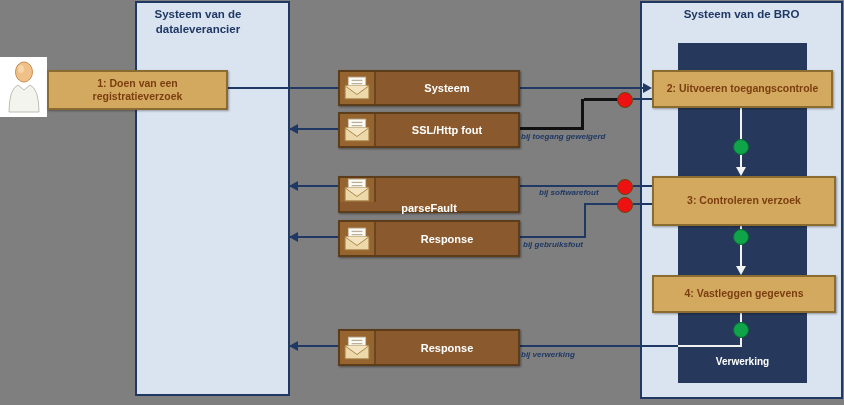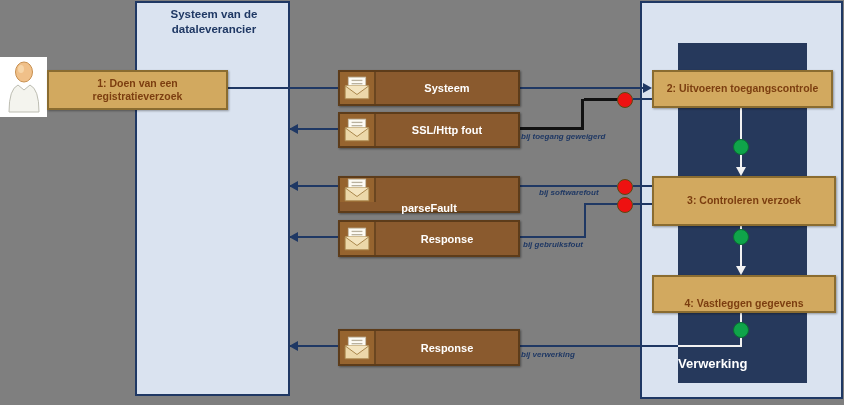--- a/index.html
+++ b/index.html
@@ -2,21 +2,21 @@
 <html><head>
 <meta charset="utf-8">
 <style>
   html,body{margin:0;padding:0;background:#7f7f7f;}
   #canvas{position:relative;width:844px;height:405px;background:#7f7f7f;overflow:hidden;
           font-family:"Liberation Sans",sans-serif;}
   .panel{position:absolute;background:#dae3f0;border:2px solid #1f3864;z-index:0;box-sizing:border-box;}
   .panel-title{position:absolute;width:100%;text-align:center;font-weight:bold;color:#1f3864;
                font-size:11.5px;line-height:1.3;white-space:pre-line;z-index:1;}
   .inner-rect{position:absolute;background:#26395c;z-index:1;}
-  .inner-label{position:absolute;text-align:left;font-weight:bold;color:#ffffff;font-size:13px;z-index:2;}
+  .inner-label{position:absolute;text-align:center;font-weight:bold;color:#ffffff;font-size:10px;z-index:2;}
   .activity{position:absolute;background:#d2a95f;border:2px solid #8a6c30;box-sizing:border-box;
             color:#7c3e10;font-weight:bold;font-size:10.5px;display:flex;align-items:center;
             justify-content:center;text-align:center;line-height:1.25;z-index:3;padding:1px 6px;
             box-shadow:1px 1px 2px rgba(0,0,0,.35);}
   .message{position:absolute;background:#8a5a2e;border:2px solid #5d3c1a;box-sizing:border-box;
            display:flex;align-items:stretch;z-index:3;box-shadow:1px 1px 2px rgba(0,0,0,.4);}
   .msg-icon{width:34px;background:#96642f;border-right:2px solid #6b4620;display:flex;
             align-items:center;justify-content:center;}
   .msg-text{flex:1;display:flex;align-items:center;justify-content:center;color:#ffffff;
             font-weight:bold;font-size:11px;}
@@ -37,24 +37,25 @@
               z-index:4;white-space:nowrap;}
   .actor-box{position:absolute;left:0;top:57px;width:47px;height:60px;background:#ffffff;z-index:3;
              display:flex;align-items:center;justify-content:center;}
 </style>
 </head>
 <body>
 
 <div id="canvas">
 
   <div class="panel" style="left:135px;top:1px;width:155px;height:395px;"></div>
-  <div class="panel-title" style="left:135px;top:7px;width:126px;padding-left:16px;">Systeem van de
+  <div class="panel-title" style="left:135px;top:7px;width:126px;">Systeem van de
 dataleverancier</div>
 
   <div class="panel" style="left:640px;top:1px;width:203px;height:398px;"></div>
+  <div class="panel-title" style="left:640px;top:7px;width:203px;">Systeem van de BRO</div>
 
   <div class="inner-rect" style="left:678px;top:43px;width:129px;height:340px;"></div>
   <div class="inner-label" style="left:678px;top:356px;width:129px;">Verwerking</div>
 
   <div class="line-h" style="left:40px;top:87px;width:603px;"></div>
   <div class="arrow-right" style="left:643px;top:83px;"></div>
 
   <div class="line-h" style="left:290px;top:128px;width:48px;"></div>
   <div class="arrow-left" style="left:289px;top:124px;"></div>
 
@@ -93,21 +94,21 @@
 
   <div class="activity" style="left:47px;top:70px;width:181px;height:40px;">
     <span>1: Doen van een registratieverzoek</span>
   </div>
   <div class="activity" style="left:652px;top:70px;width:181px;height:38px;">
     <span>2: Uitvoeren toegangscontrole</span>
   </div>
   <div class="activity" style="left:652px;top:176px;width:184px;height:50px;">
     <span>3:  Controleren verzoek</span>
   </div>
-  <div class="activity" style="left:652px;top:275px;width:184px;height:38px;align-items:flex-end;">
+  <div class="activity" style="left:652px;top:275px;width:184px;height:38px;">
     <span>4: Vastleggen gegevens</span>
   </div>
 
   <div class="message" style="left:338px;top:70px;width:182px;height:36px;">
     <div class="msg-icon">
       <svg width="26" height="24" viewBox="0 0 24 22">
         <rect x="4" y="1" width="16" height="12" fill="#fdfbf4" stroke="#c9c1ad" stroke-width="0.8"></rect>
         <line x1="7" y1="4" x2="17" y2="4" stroke="#b9b19d" stroke-width="1.2"></line>
         <line x1="7" y1="7" x2="17" y2="7" stroke="#b9b19d" stroke-width="1.2"></line>
         <line x1="7" y1="10" x2="17" y2="10" stroke="#b9b19d" stroke-width="1.2"></line>

